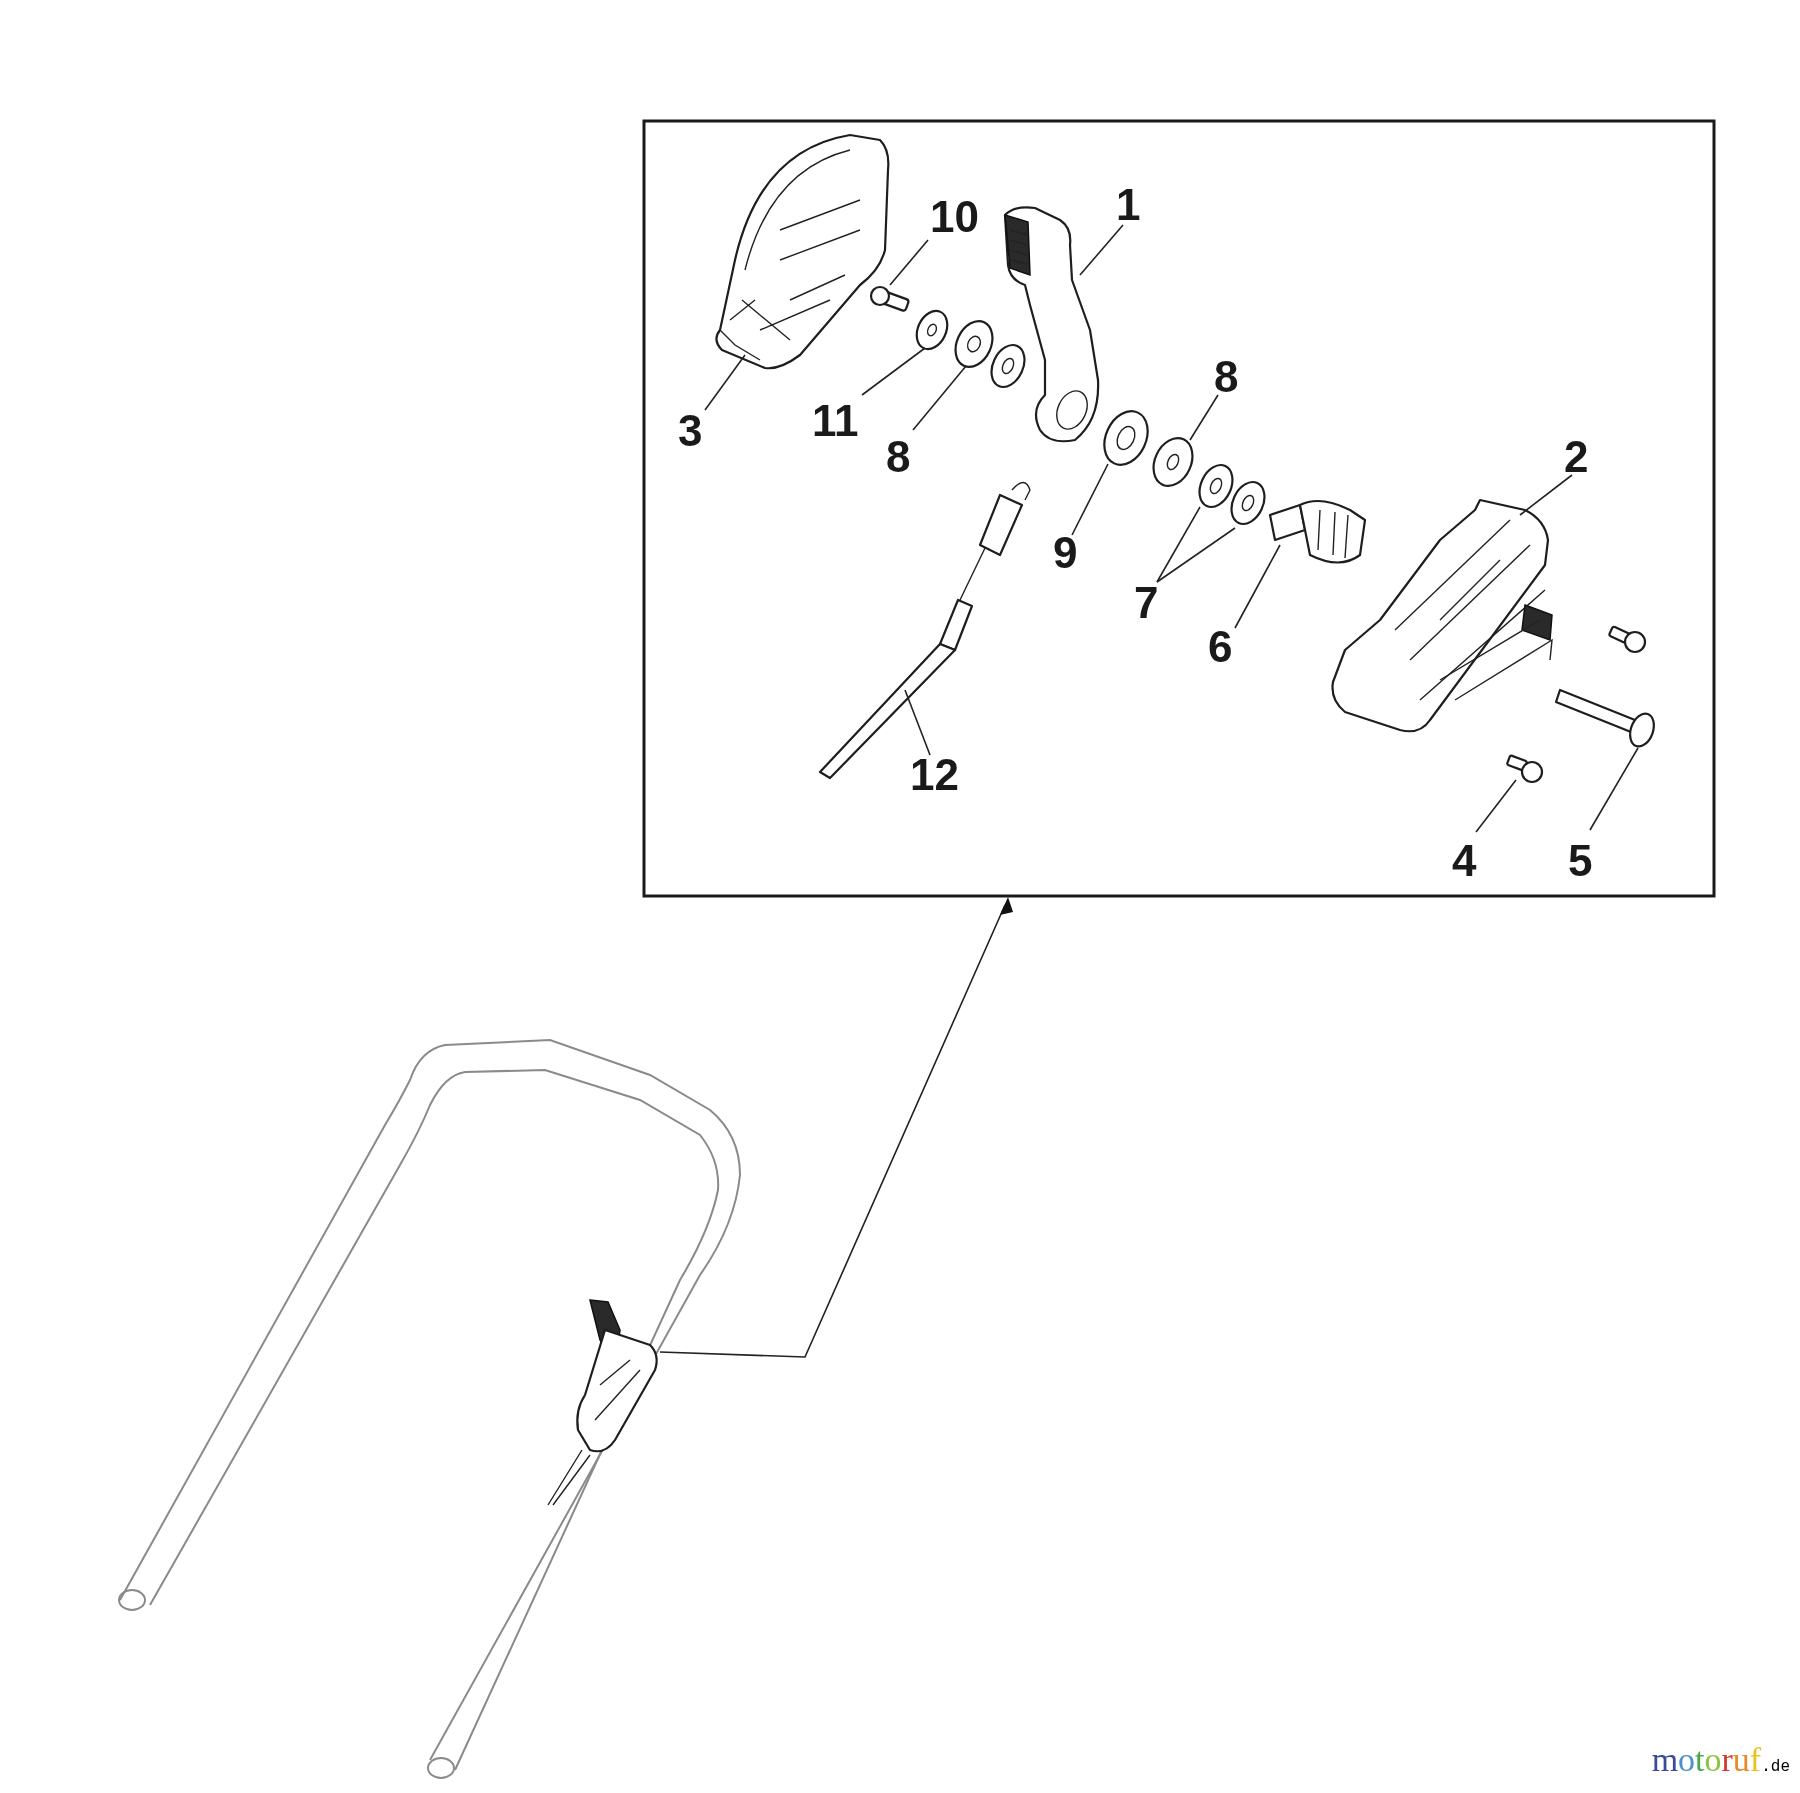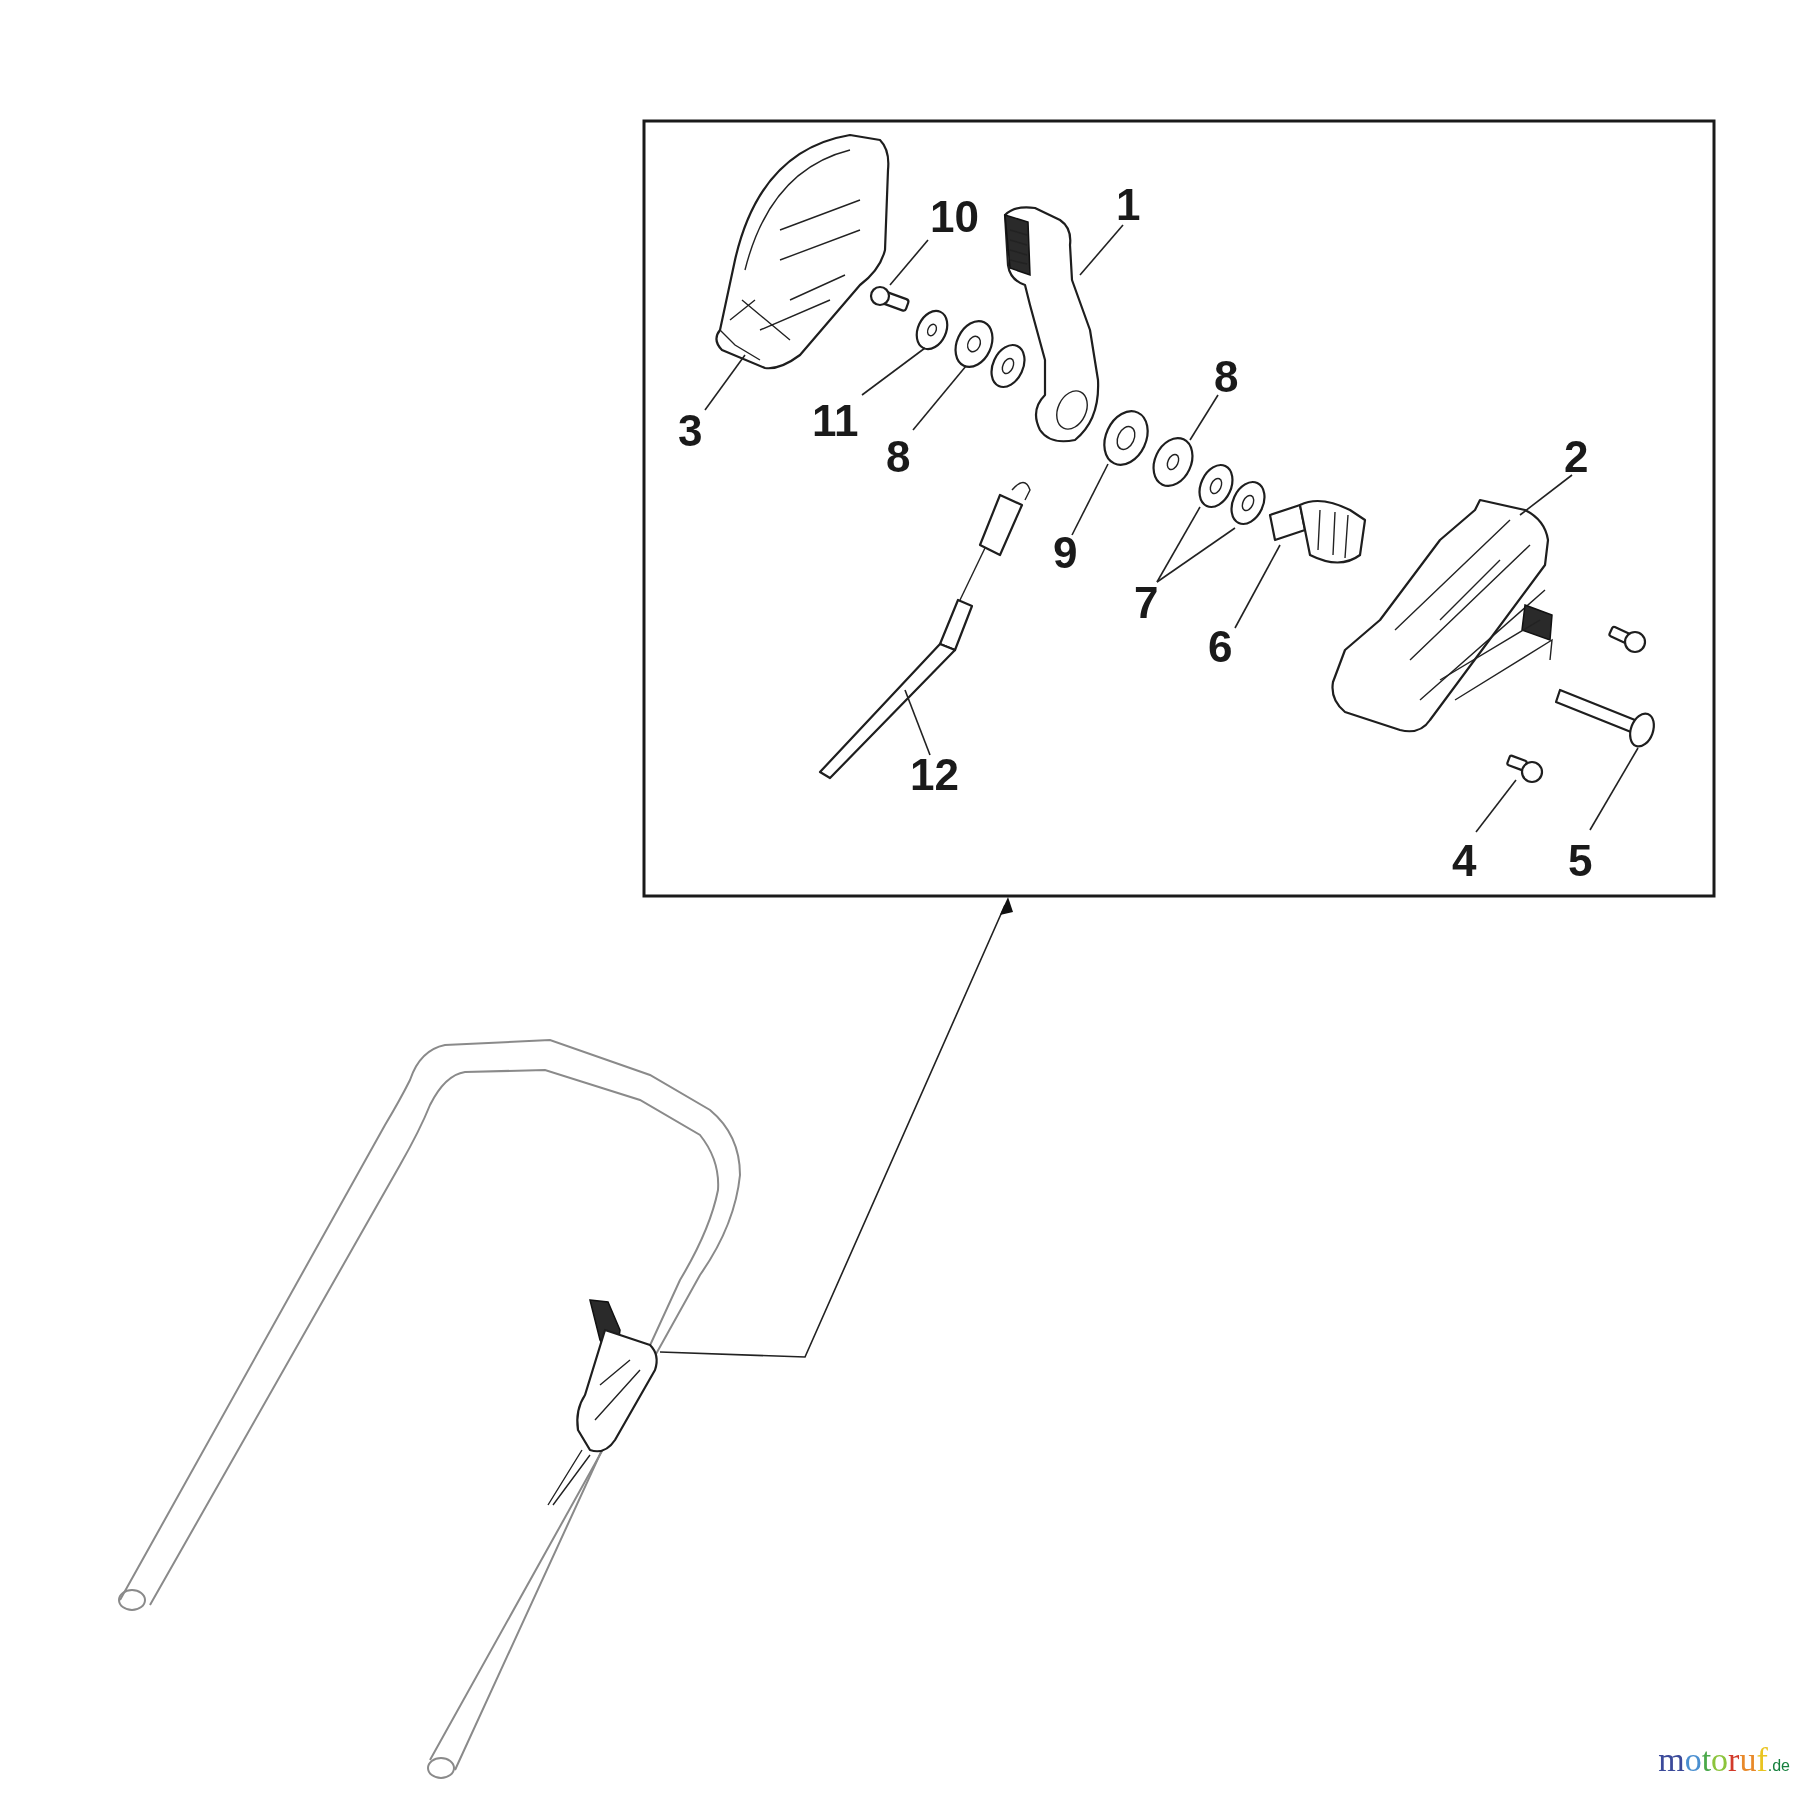--- a/index.html
+++ b/index.html
@@ -9,21 +9,21 @@
   .callout { font-family: "Liberation Sans", sans-serif; font-weight: bold; font-size: 44px; fill: #1a1a1a; }
   .leader { stroke: #222; stroke-width: 1.6; fill: none; }
   .part { stroke: #1e1e1e; stroke-width: 2.2; fill: #ffffff; stroke-linejoin: round; }
   .part-thin { stroke: #222; stroke-width: 1.4; fill: none; }
   .part-dark { fill: #2a2a2a; stroke: #111; stroke-width: 1.5; }
   .handle { stroke: #8a8a8a; stroke-width: 2; fill: none; }
   .frame { stroke: #1a1a1a; stroke-width: 3; fill: none; }
   .watermark { position: absolute; right: 10px; bottom: 14px; font-family: "Liberation Serif", serif;
                font-size: 34px; letter-spacing: 0px; }
   .watermark span { font-weight: normal; }
-  .watermark .tld { font-size: 16px; color: #15803d; font-family: Liberation Sans, sans-serif; }
+  .watermark .tld { font-size: 16px; color: #000000; font-family: Liberation Mono, monospace; }
 </style>
 </head>
 <body>
 
 <svg id="stage" viewBox="0 0 1800 1793" xmlns="http://www.w3.org/2000/svg">
 
   <rect class="frame" x="644" y="121" width="1070" height="775"></rect>
 
   <g>
     <path class="part" d="M735,260 Q760,150 850,135 L880,140 Q890,150 888,170 L885,250 Q880,270 860,285 L800,355 Q780,370 765,368 L722,350 Q712,340 720,330 Z"></path>

